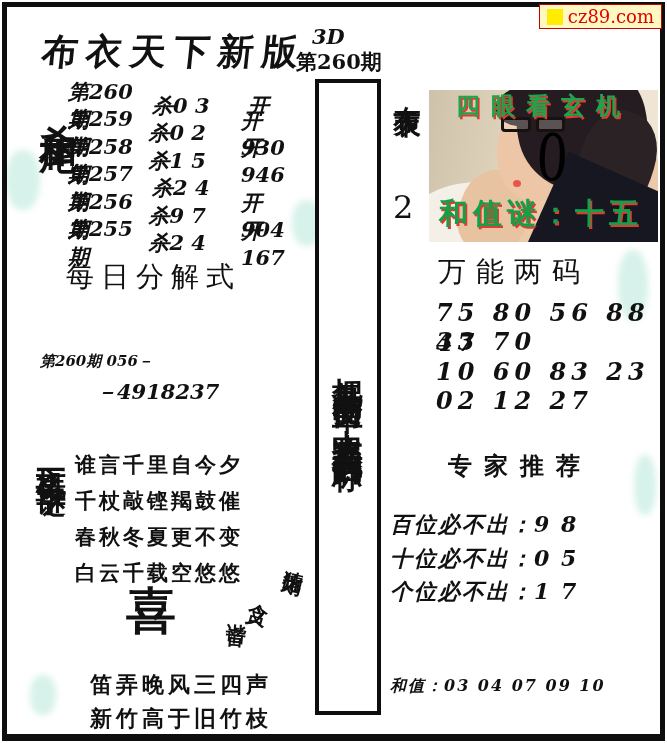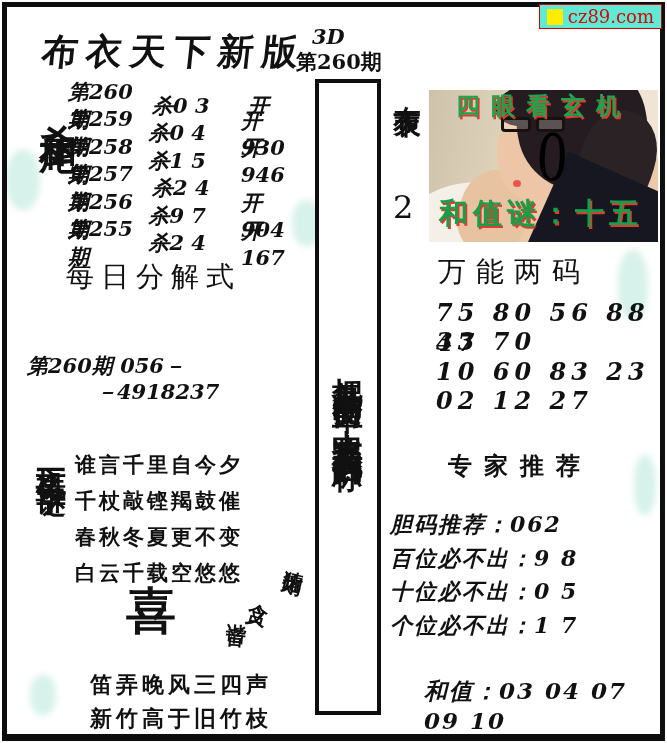--- a/index.html
+++ b/index.html
@@ -8,41 +8,41 @@
           font-family:"DejaVu Serif", serif; color:#111; }
   .frame { position:absolute; inset:2px; border:5px solid #0e0e0e; border-bottom-width:7px; pointer-events:none; z-index:3; }
 
   
   .wm { position:absolute; background:rgba(150,220,200,.38); border-radius:45%; filter:blur(3px); z-index:0; }
 
   .v { writing-mode:vertical-rl; text-orientation:upright; }
   .cal { font-weight:bold; }
 
   
-  .badge { position:absolute; top:4px; right:5px; height:25px; background:#5eead4; border:1px solid #cc0000;
+  .badge { position:absolute; top:4px; right:5px; height:25px; background:#fef9c3; border:1px solid #cc0000;
            display:flex; align-items:center; gap:5px; padding:0 7px; z-index:5; text-decoration:none; }
   .badge-square { width:16px; height:16px; background:#ffec00; }
   .badge-text { color:#e00000; font-size:18px; font-family:"DejaVu Serif", serif; }
 
   
   .title { position:absolute; left:42px; top:28px; font-size:36px; font-weight:bold; letter-spacing:8px; transform:skewX(-6deg); z-index:2; }
   .edition { position:absolute; left:312px; top:24px; font-size:21px; font-weight:bold; font-style:italic; z-index:2; }
   .issue { position:absolute; left:296px; top:48px; font-size:21px; font-weight:bold; z-index:2; }
 
   
   .kill-label { position:absolute; left:32px; top:94px; font-size:38px; font-weight:bold; letter-spacing:7px; z-index:1; }
   .kill-rows { position:absolute; left:68px; top:92px; width:235px; z-index:1; }
   .kill-row { display:flex; height:27.5px; align-items:center; font-size:21px; font-weight:bold; font-style:italic; }
   .kill-row .ki { width:84px; }
   .kill-row .kk { width:82px; }
   .kill-row .ko { margin-left:14px; }
 
   
   .daily-title { position:absolute; left:66px; top:258px; font-size:28px; letter-spacing:7px; font-weight:normal; z-index:1; }
-  .daily-l1 { position:absolute; left:27px; top:352px; font-size:21px; font-weight:bold; font-style:italic; z-index:1; }
+  .daily-l1 { position:absolute; left:40px; top:352px; font-size:15px; font-weight:bold; font-style:italic; z-index:1; }
   .daily-l2 { position:absolute; left:96px; top:378px; font-size:21px; font-weight:bold; font-style:italic; z-index:1; }
 
   
   .mystery-label { position:absolute; left:30px; top:442px; font-size:30px; font-weight:bold; letter-spacing:4px; z-index:1; }
   .poem { position:absolute; left:75px; top:444px; z-index:1; }
   .poem div { font-size:21px; font-weight:bold; height:29px; letter-spacing:3px;margin-top:7px; }
   .answer-char { position:absolute; left:126px; top:578px; font-size:50px; font-weight:bold; z-index:1; }
   .hint { position:absolute; font-size:20px; font-weight:bold; letter-spacing:2px; z-index:1; }
   .hint1 { left:286px; top:556px; transform:rotate(14deg); }
   .hint2 { left:252px; top:588px; transform:rotate(16deg); }
@@ -81,21 +81,21 @@
   .ph-capbot { position:absolute; bottom:8px; left:10px; font-size:29px; font-weight:bold; color:#12a14b;
                letter-spacing:5px; text-shadow:1.5px 1.5px 0 #e23a2e; }
 
   .universal-title { position:absolute; left:438px; top:253px; font-size:28px; letter-spacing:10px; font-weight:normal; z-index:1; }
   .universal-rows { position:absolute; left:398px; top:298px; z-index:1; }
   .universal-rows div { font-size:24px; font-weight:bold; font-style:italic; height:29.5px; letter-spacing:5px;margin-left:38px; }
 
   .expert-title { position:absolute; left:448px; top:450px; font-size:24px; font-weight:bold; letter-spacing:12px; z-index:1; }
   .expert-items { position:absolute; left:390px; top:510px; z-index:1; }
   .expert-items div { font-size:22px; font-weight:bold; font-style:italic; height:33.5px; letter-spacing:2px; }
-  .sum-line { position:absolute; left:390px; top:676px; font-size:23px; font-weight:bold; font-style:italic; letter-spacing:2px; z-index:1;margin-left:34px; }
+  .sum-line { position:absolute; left:390px; top:676px; font-size:16px; font-weight:bold; font-style:italic; letter-spacing:2px; z-index:1; }
 </style>
 </head>
 <body>
 
 <div class="page">
   <div class="frame"></div>
 
   <div class="wm" style="left:6px; top:150px; width:34px; height:60px;"></div>
   <div class="wm" style="left:292px; top:200px; width:30px; height:46px;"></div>
   <div class="wm" style="left:618px; top:250px; width:30px; height:70px;"></div>
@@ -113,21 +113,21 @@
 
   <div class="kill-label v">杀和尾</div>
   <div class="kill-rows">
     <div class="kill-row">
       <span class="ki">第260期</span>
       <span class="kk">杀0 3</span>
       <span class="ko">开</span>
     </div>
     <div class="kill-row">
       <span class="ki">第259期</span>
-      <span class="kk">杀0 4</span>
+      <span class="kk">杀0 2</span>
       <span class="ko">开930</span>
     </div>
     <div class="kill-row">
       <span class="ki">第258期</span>
       <span class="kk">杀1 5</span>
       <span class="ko">开946</span>
     </div>
     <div class="kill-row">
       <span class="ki">第257期</span>
       <span class="kk">杀2 4</span>
@@ -193,19 +193,18 @@
 
   <div class="universal-title">万能两码</div>
   <div class="universal-rows">
     <div>75 80 56 88 33 70</div>
     <div>47</div>
     <div>10 60 83 23 02 12 27</div>
   </div>
 
   <div class="expert-title">专家推荐</div>
   <div class="expert-items">
-    <div>胆码推荐：062</div>
     <div>百位必不出：9 8</div>
     <div>十位必不出：0 5</div>
     <div>个位必不出：1 7</div>
   </div>
   <div class="sum-line">和值：03 04 07 09 10</div>
 </div>
 
 </body></html>

